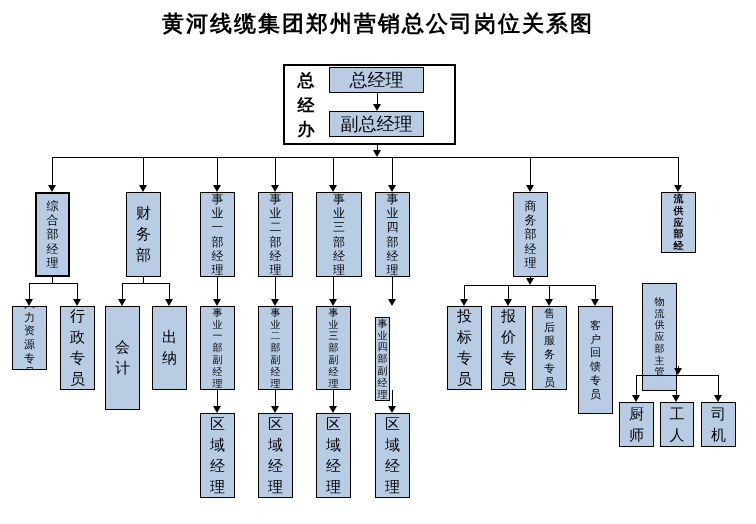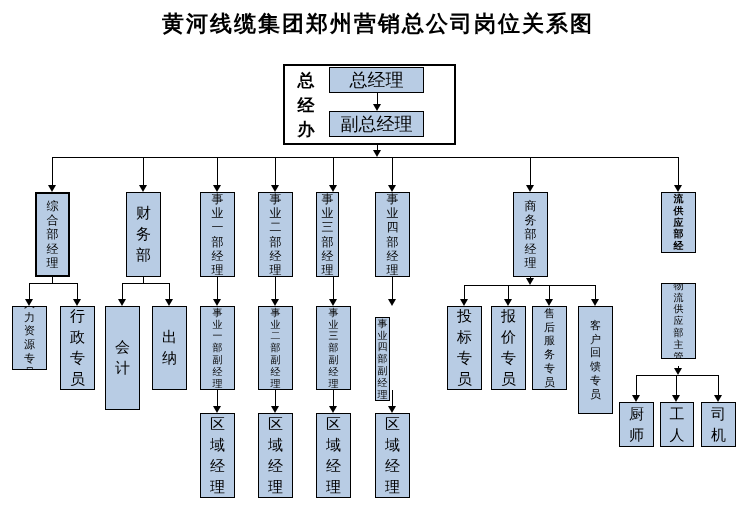--- a/index.html
+++ b/index.html
@@ -77,21 +77,21 @@
   </div>
   <div class="box t15" style="left:126px;top:192px;width:35px;height:85px;">
     <div class="vtext">财务部</div>
   </div>
   <div class="box t12" style="left:200px;top:192px;width:35px;height:85px;">
     <div class="vtext">事业一部经理</div>
   </div>
   <div class="box t12" style="left:258px;top:192px;width:35px;height:85px;">
     <div class="vtext">事业二部经理</div>
   </div>
-  <div class="box t12" style="left:316px;top:192px;width:23px;height:85px;">
+  <div class="box t12" style="left:316px;top:192px;width:46px;height:85px;">
     <div class="vtext">事业三部经理</div>
   </div>
   <div class="box t12" style="left:375px;top:192px;width:35px;height:85px;">
     <div class="vtext">事业四部经理</div>
   </div>
   <div class="box t12" style="left:513px;top:192px;width:35px;height:85px;">
     <div class="vtext">商务部经理</div>
   </div>
   <div class="box t10" style="left:661px;top:192px;width:35px;height:61px;font-weight:bold;">
     <div class="vtext">物流供应部经理</div>
@@ -161,21 +161,21 @@
   </div>
   <div class="box t15" style="left:491px;top:306px;width:35px;height:84px;">
     <div class="vtext">报价专员</div>
   </div>
   <div class="box t11" style="left:532px;top:306px;width:35px;height:84px;">
     <div class="vtext">售后服务专员</div>
   </div>
   <div class="box t11" style="left:578px;top:306px;width:35px;height:108px;">
     <div class="vtext">客户回馈专员</div>
   </div>
-  <div class="box t10" style="left:661px;top:283px;width:35px;height:76px;">
+  <div class="box t10" style="left:642px;top:283px;width:35px;height:108px;">
     <div class="vtext">物流供应部主管</div>
   </div>
 
   <div class="vl" style="left:217px;top:390px;height:16px;"></div>
   <div class="ar" style="left:213px;top:406px;"></div>
   <div class="vl" style="left:275px;top:390px;height:16px;"></div>
   <div class="ar" style="left:271px;top:406px;"></div>
   <div class="vl" style="left:333px;top:390px;height:16px;"></div>
   <div class="ar" style="left:329px;top:406px;"></div>
   <div class="vl" style="left:392px;top:390px;height:16px;"></div>

